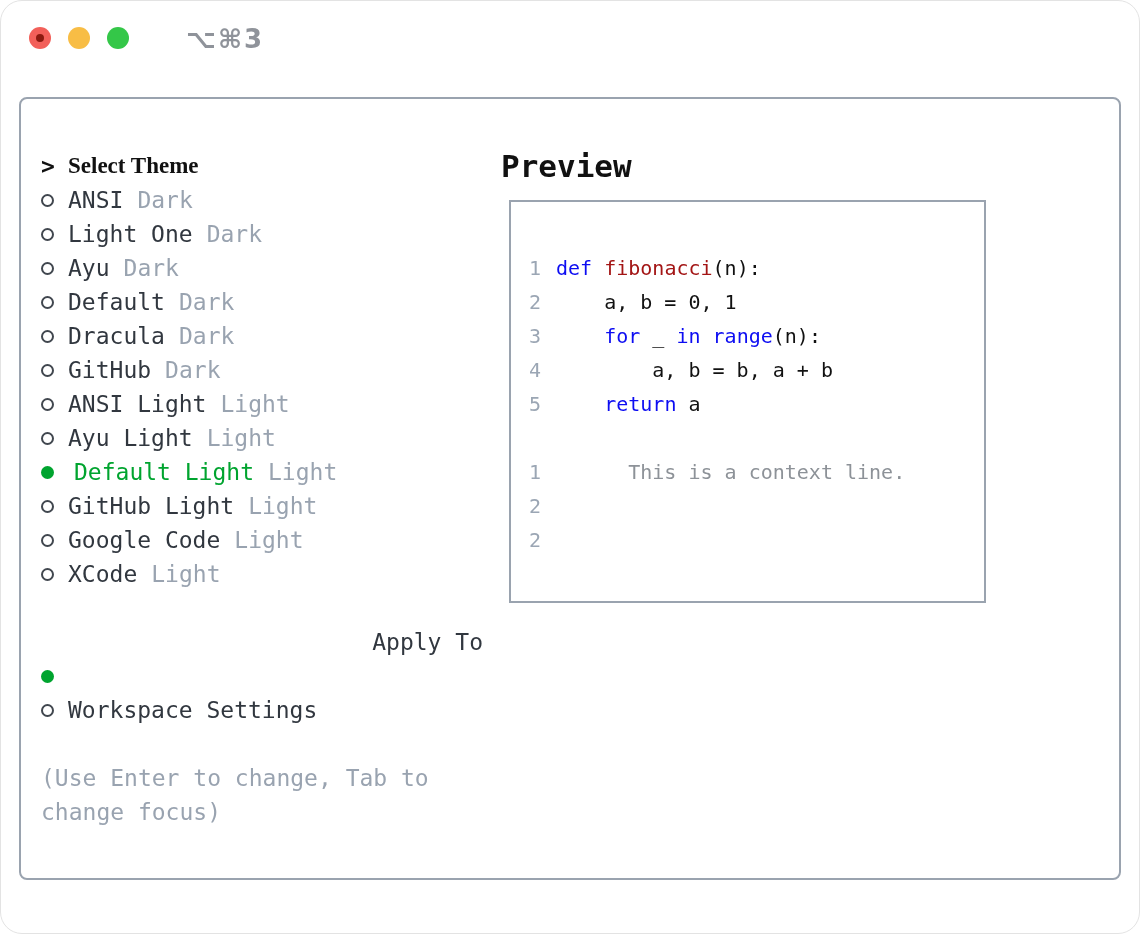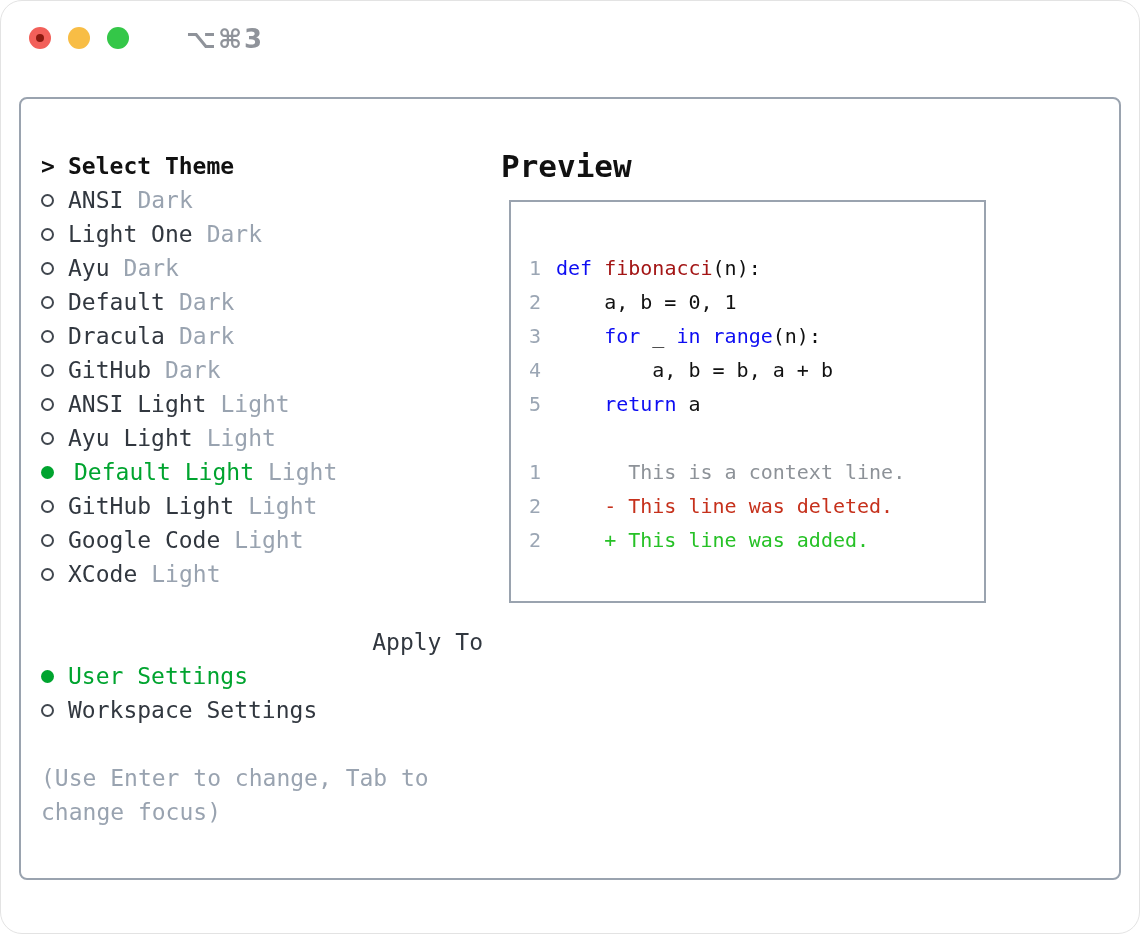--- a/index.html
+++ b/index.html
@@ -48,21 +48,21 @@
     display: flex;
     background: #fff;
   }
   .left-col  { flex: 0 0 462px; padding: 50px 0 0 20px; }
   .right-col { padding: 50px 0 0 18px; }
 
   .row { height: 34px; display: flex; align-items: center;
          font-size: 23px; color: var(--text-dark); }
   .icon-slot { flex: 0 0 27px; display: flex; align-items: center; }
   .prompt-char { font-weight: bold; color: var(--code-black); font-size: 23px; }
-  .header-label { font-weight: bold; color: var(--code-black); }
+  .header-label { font-weight: bold; color: var(--code-black); font-family: Liberation Serif, serif; }
 
   .radio {
     width: 13px; height: 13px; border-radius: 50%;
     border: 2px solid var(--radio-ring);
   }
   .radio.on { border: none; background: var(--accent-green); }
   .tag { color: var(--muted-gray); margin-left: 14px; }
   .theme-row.selected .label { color: var(--accent-green); margin-left: 6px; }
   .apply-row.selected .label { color: var(--accent-green); }
 
@@ -203,21 +203,20 @@
       <div class="row apply-header">
         <span class="icon-slot"></span>
         <span>Apply To</span>
       </div>
 
       <div id="apply-list">
           <div class="row apply-row selected">
             <span class="icon-slot">
               <span class="radio on"></span>
             </span>
-            <span class="label">User Settings</span>
           </div>
           <div class="row apply-row">
             <span class="icon-slot">
               <span class="radio"></span>
             </span>
             <span class="label">Workspace Settings</span>
           </div>
         </div>
 
       <div class="hint">(Use Enter to change, Tab to change focus)</div>
@@ -250,24 +249,22 @@
             <div class="codeline">
               <span class="ln"></span>
               <span class="codetext"></span>
             </div>
             <div class="codeline">
               <span class="ln">1</span>
               <span class="codetext"><span class="tok-ctx">      This is a context line.</span></span>
             </div>
             <div class="codeline">
               <span class="ln">2</span>
-              <span class="codetext"><span class="tok-del">    - This line was deleted.</span></span>
             </div>
             <div class="codeline">
               <span class="ln">2</span>
-              <span class="codetext"><span class="tok-add">    + This line was added.</span></span>
             </div>
           </div>
       </div>
     </div>
 
   </div>
 </div>
 
 </body></html>

